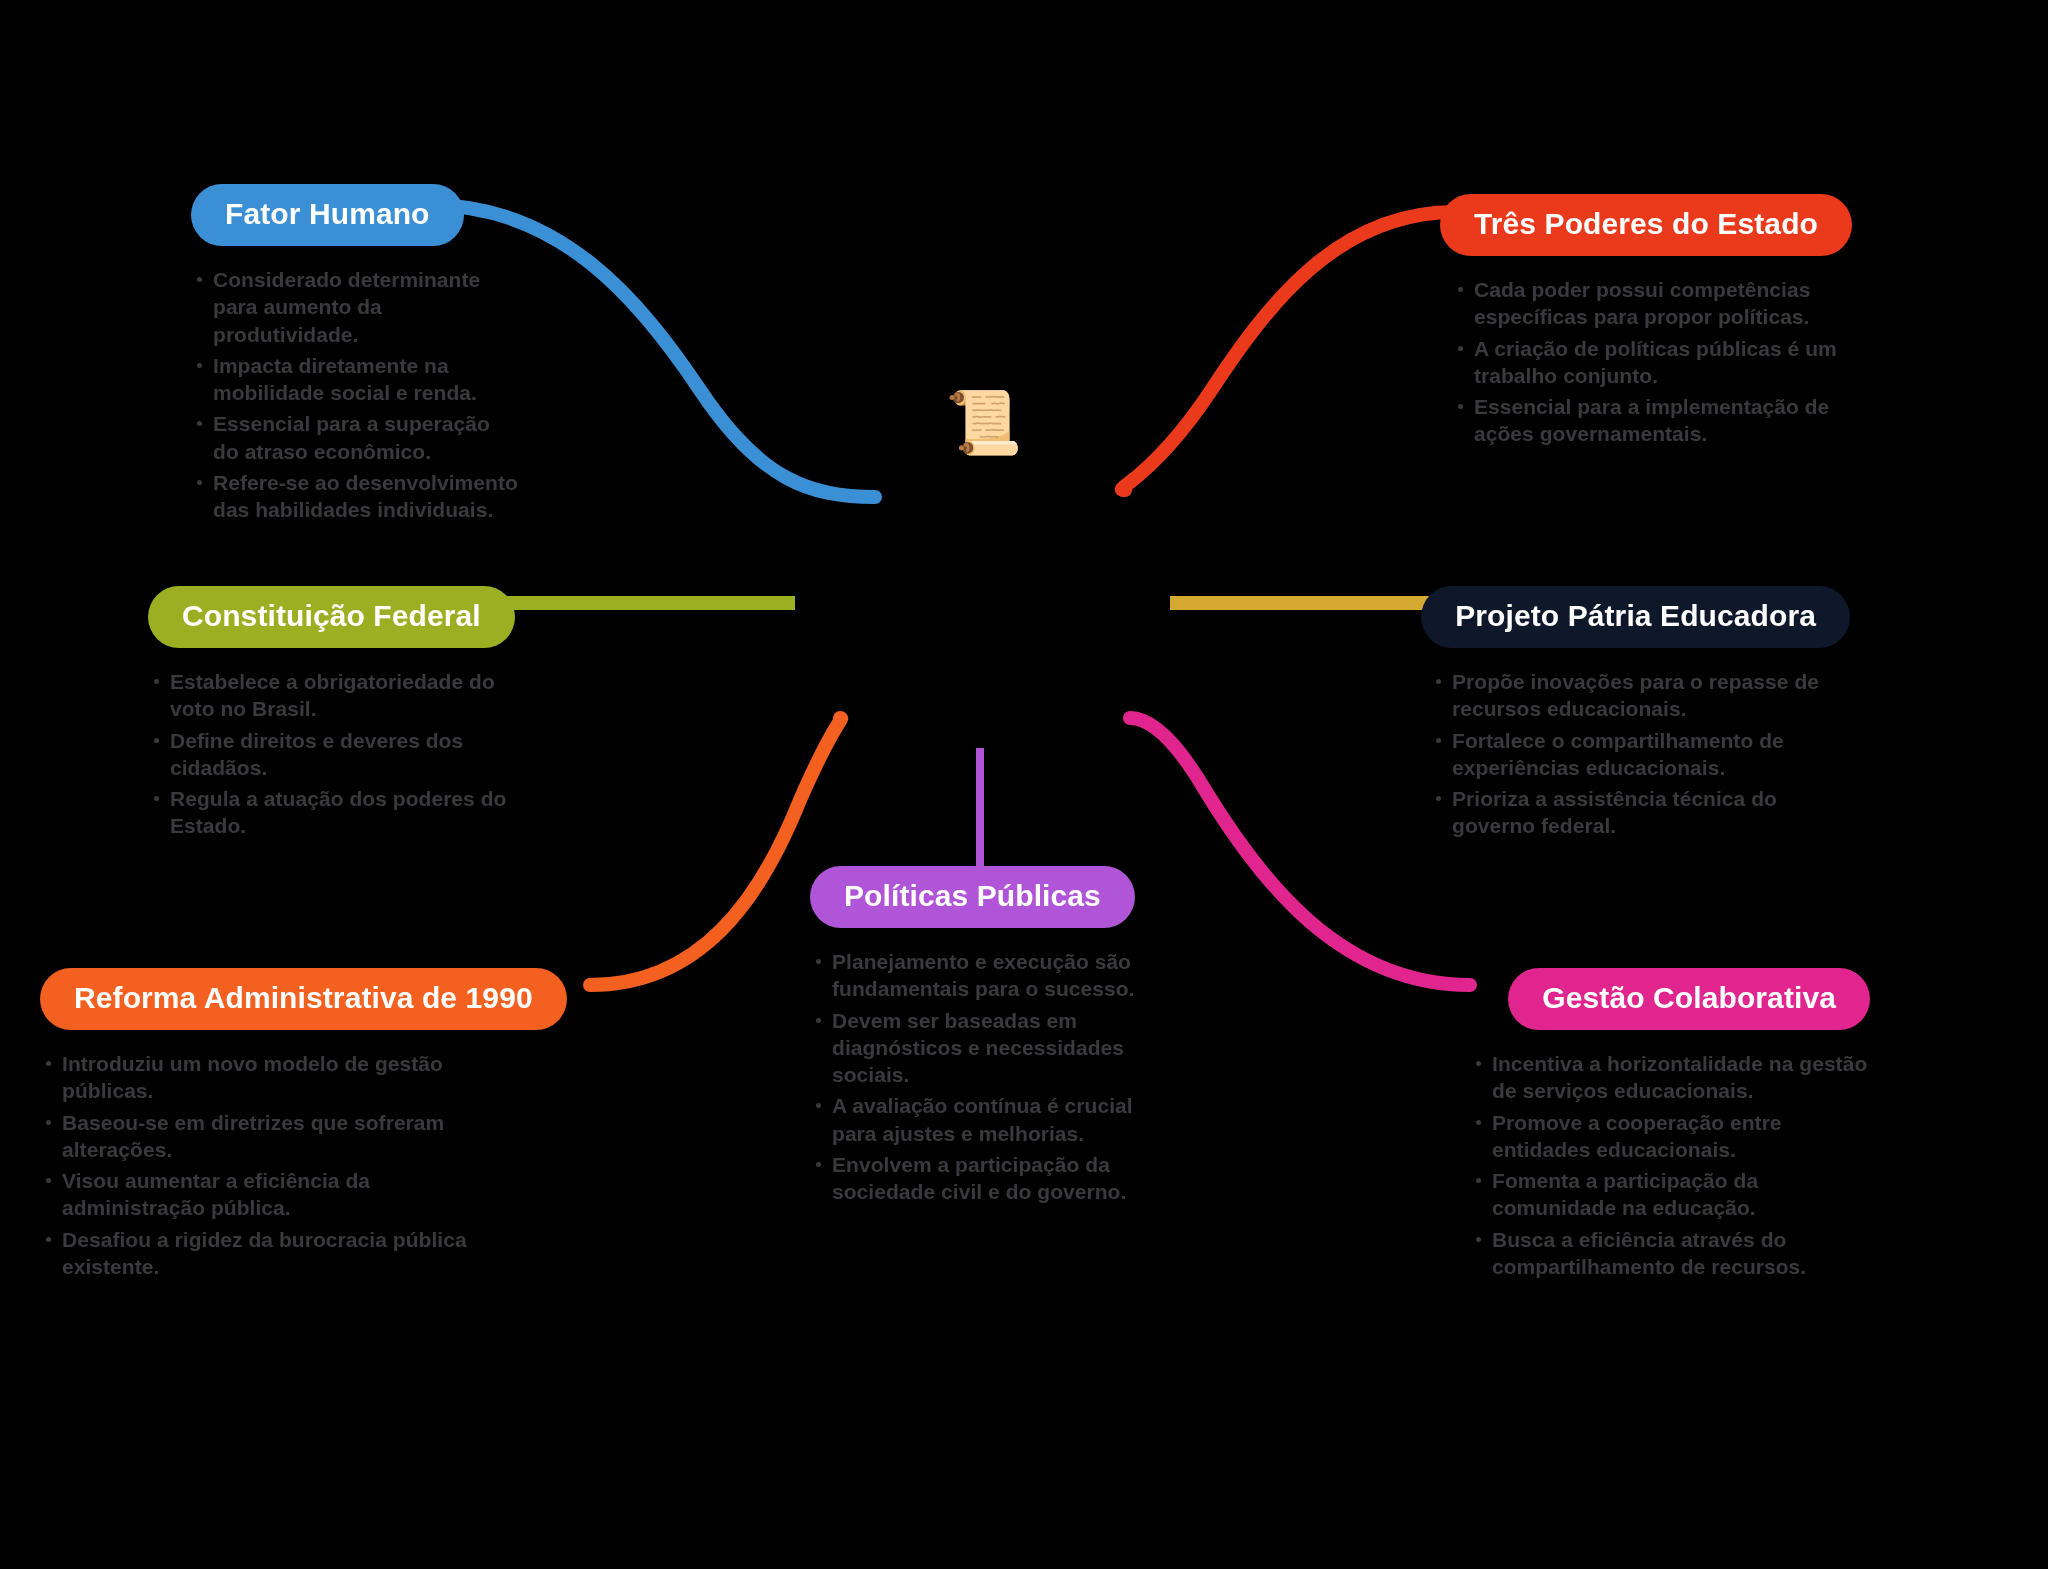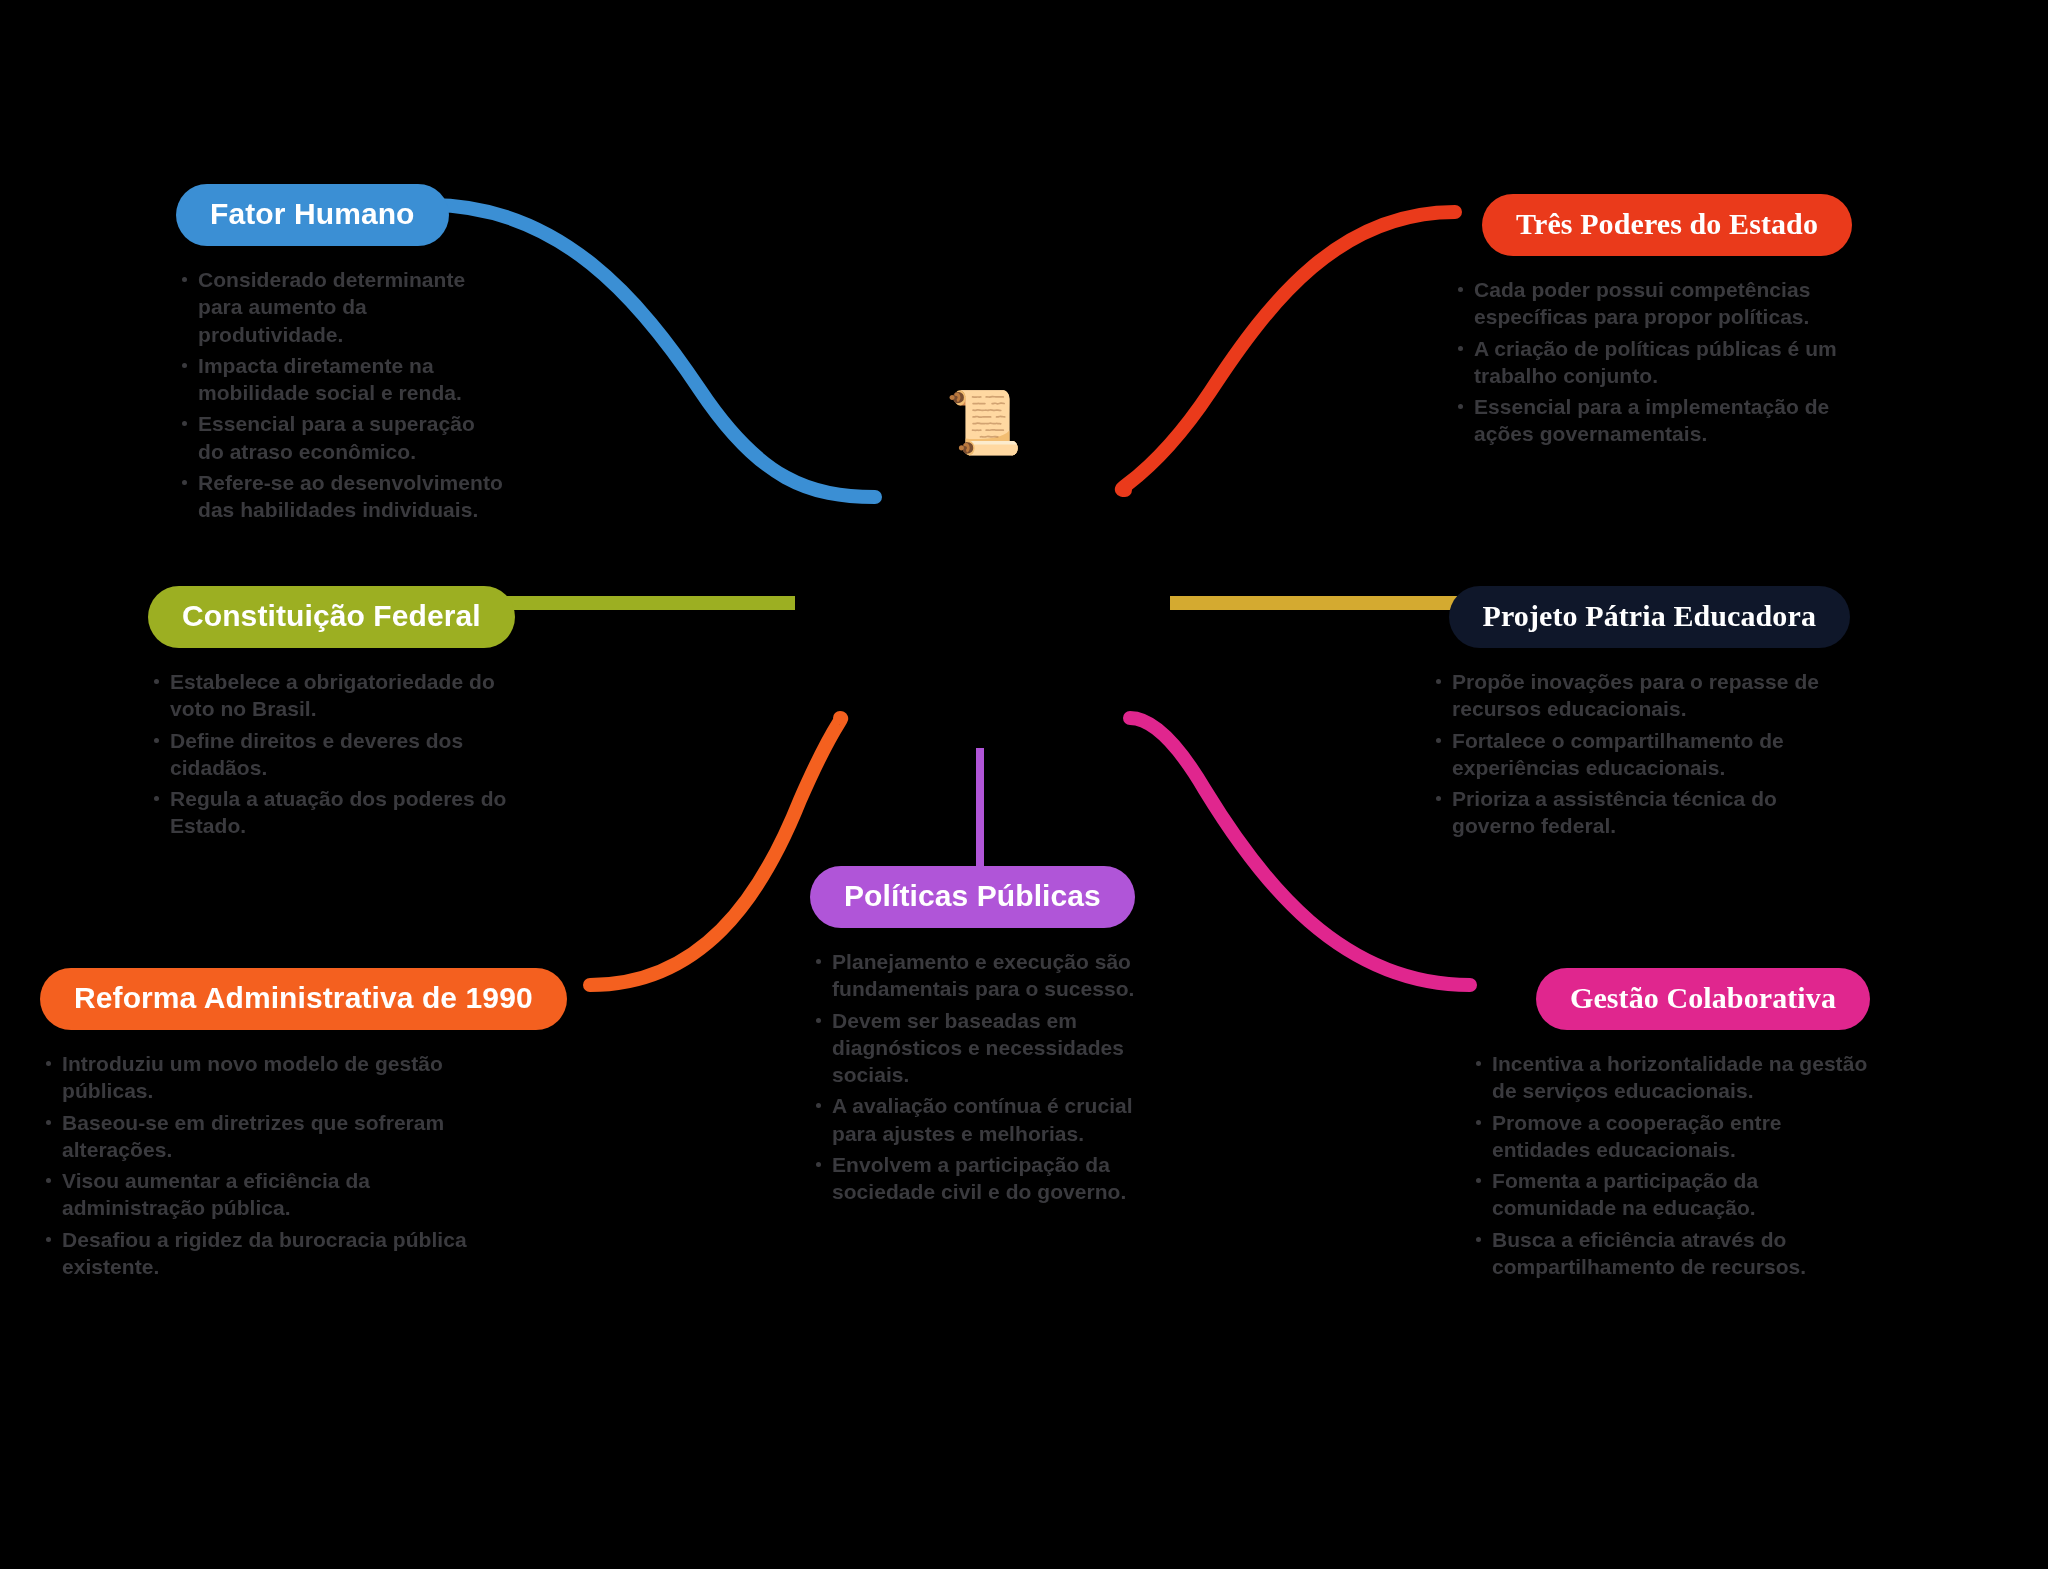--- a/index.html
+++ b/index.html
@@ -17,21 +17,21 @@
     border-radius:40px;
     color:#ffffff;
     font-weight:700;
     font-size:30px;
     line-height:1;
     padding:15px 34px 17px 34px;
     white-space:nowrap;
     letter-spacing:.1px;
   }
   .pill-wrap{display:flex;}
-  .pill-wrap.right{justify-content:flex-end;font-family:Liberation Serif, serif;}
+  .pill-wrap.right{justify-content:flex-end;}
   ul.bullets{
     list-style:none;
     margin:20px 0 0 0;
     padding:0;
   }
   ul.bullets li{
     position:relative;
     color:#3a3a3e;
     font-size:21px;
     line-height:1.30;
@@ -48,21 +48,21 @@
     background:#3a3a3e;
   }
   .center-icon{
     position:absolute;
     font-size:62px;
     line-height:1;
     user-select:none;
   }
 
   
-  #n-fator          {left:176px; top:184px;  width:330px;}
+  #n-fator          {left:191px; top:184px;  width:330px;}
   #n-poderes        {left:1452px;top:194px;  width:400px;}
   #n-constituicao   {left:148px; top:586px;  width:360px;}
   #n-patria         {left:1430px;top:586px;  width:420px;}
   #n-reforma        {left:40px;  top:968px;  width:470px;}
   #n-politicas      {left:810px; top:866px;  width:340px;}
   #n-gestao         {left:1470px;top:968px;  width:400px;}
 </style>
 </head>
 <body>
 

